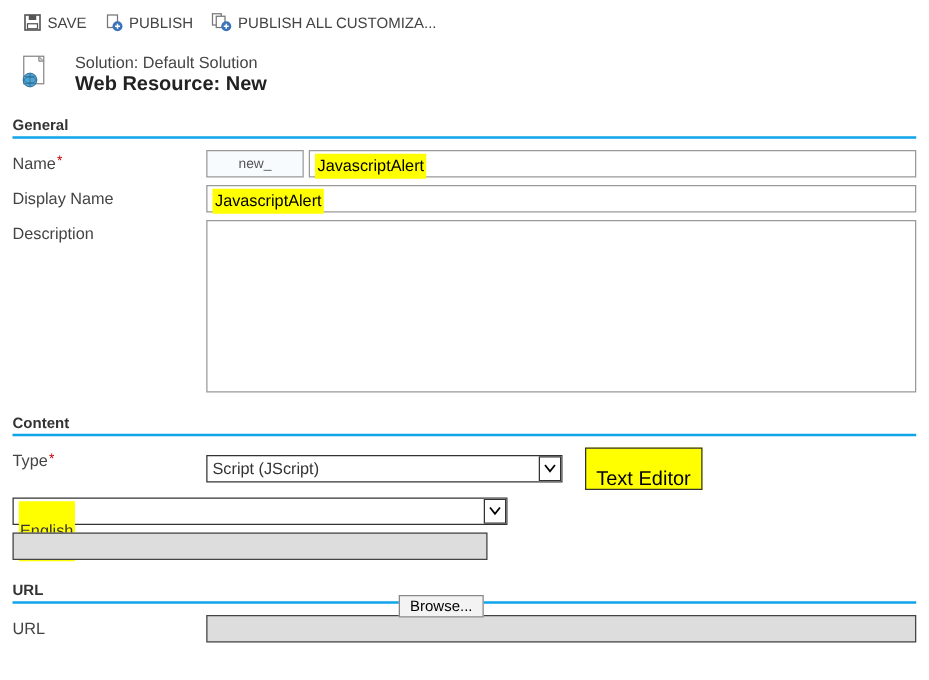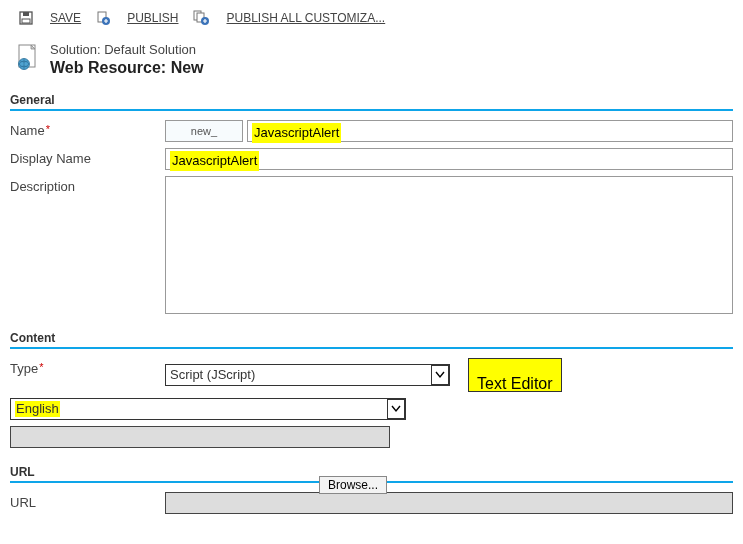--- a/index.html
+++ b/index.html
@@ -14,32 +14,31 @@
   }
   .toolbar {
     display: flex;
     align-items: center;
     gap: 14px;
     padding: 10px 18px 8px 18px;
   }
   .tb-btn {
     display: flex;
     align-items: center;
-    gap: 16px;
+    gap: 4px;
     font-size: 12px;
     color: #444;
     text-transform: uppercase;
     cursor: pointer;
-    text-decoration: underline;
   }
   .icon-save svg, .icon-publish svg, .icon-publishall svg { display:block; }
   .header-block {
     padding: 8px 10px 2px 10px;
     display: flex;
-    gap: 10px;
+    gap: 20px;
     align-items: flex-start;
   }
   .page-icon {
     width: 24px; height: 26px;
     margin-left: 6px;
     margin-top:2px;
   }
   .solution-line { font-size: 13px; color:#444; }
   .title-line { font-size: 16px; font-weight: bold; color:#222; margin-top:2px; }
   .section-hdr {
@@ -249,21 +248,21 @@
           </svg>
       </div>
     </div>
     <button class="btn-te">Text Editor</button>
   </div>
 </div>
 
 <div class="form-row">
   <div class="field-area">
     <div class="select-wrap" style="width:396px;">
-      <div class="select-box"><span class="hl-span" style="padding:0 1px;">English</span></div>
+      <div class="select-box"><span class="hl-span" style="padding:16px 1px;">English</span></div>
       <div class="chevron-btn">
         <svg width="10" height="8" viewBox="0 0 10 8">
             <path d="M1 1 L5 6 L9 1" fill="none" stroke="#000" stroke-width="1.4"></path>
           </svg>
       </div>
     </div>
   </div>
 </div>
 
 <div class="form-row">

